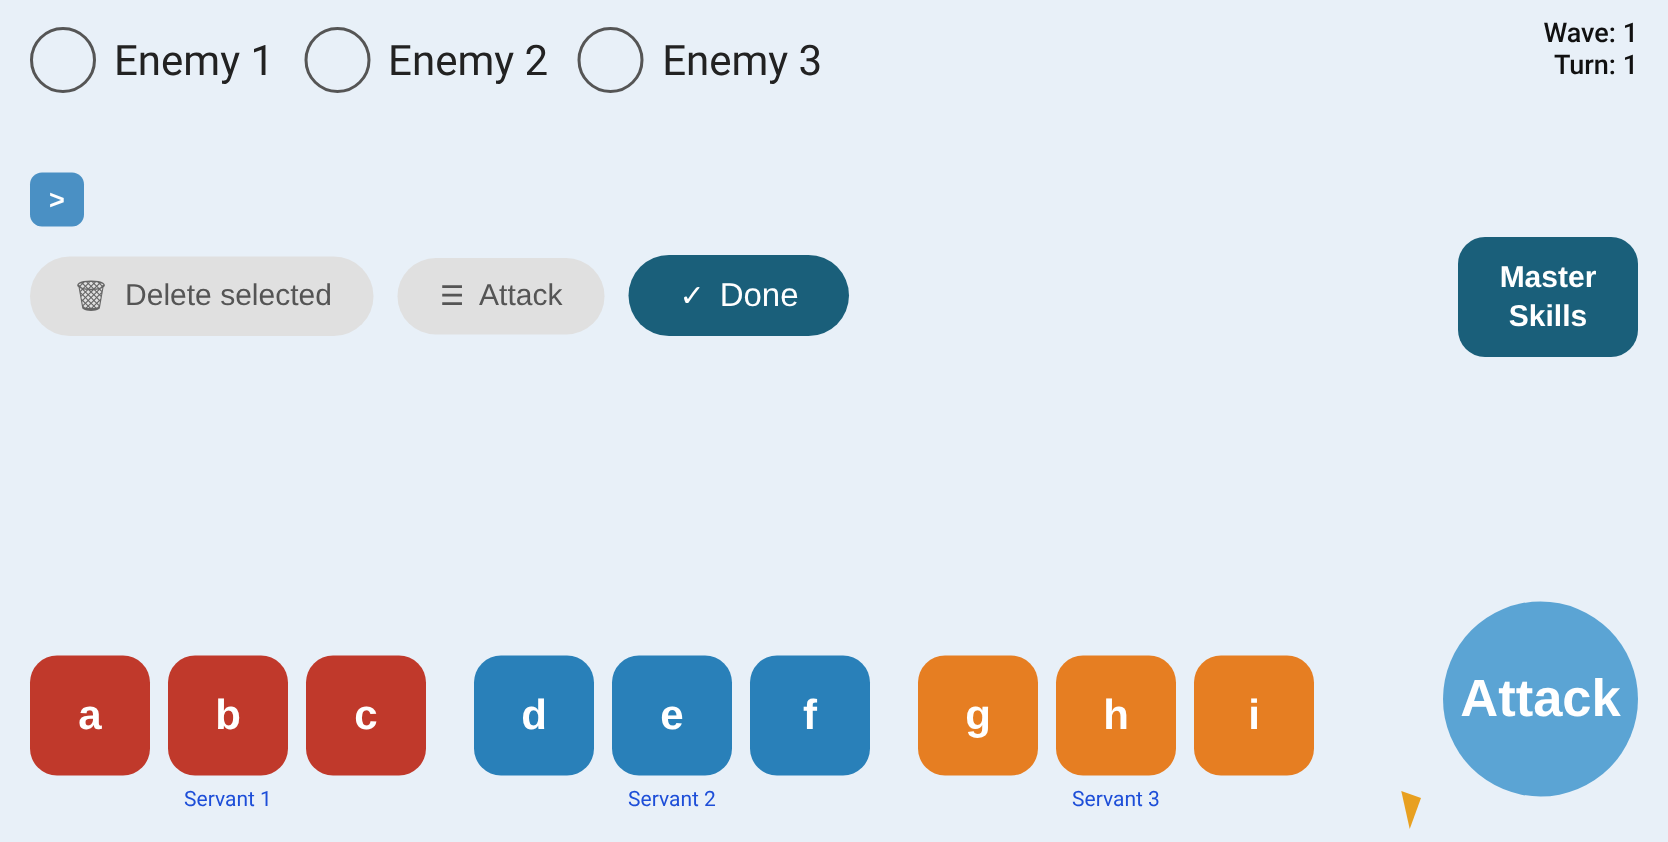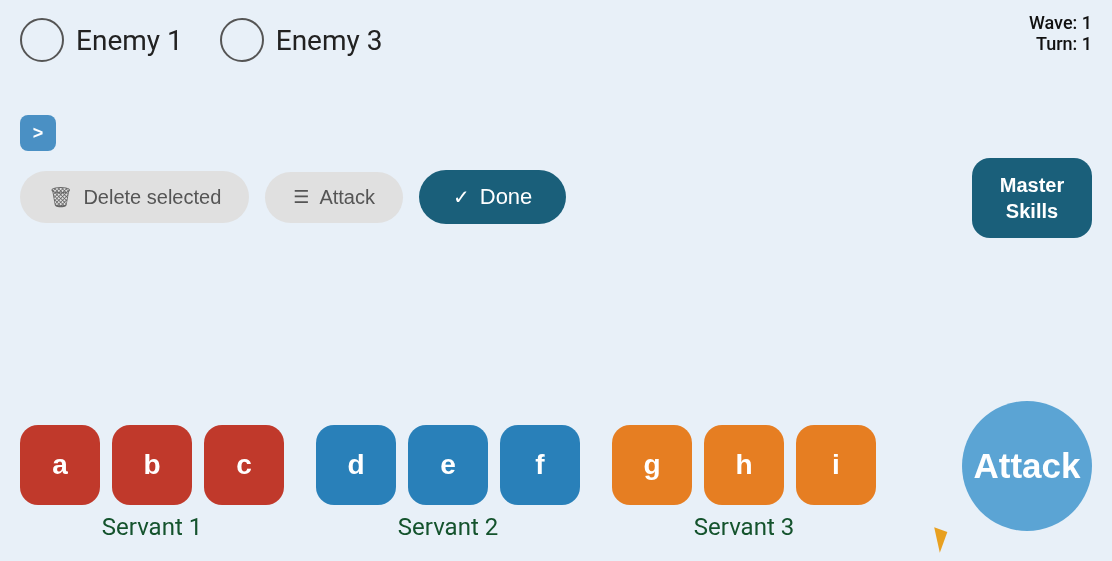--- a/index.html
+++ b/index.html
@@ -10,21 +10,21 @@
       font-family: 'Roboto', Arial, sans-serif;
       overflow: hidden;
       position: relative;
     }
 
     
     .enemies-row {
       display: flex;
       align-items: center;
       padding: 18px 20px 0 20px;
-      gap: 37px;
+      gap: 20px;
     }
     .enemy-item {
       display: flex;
       align-items: center;
       gap: 12px;
     }
     .enemy-circle {
       width: 44px;
       height: 44px;
       border-radius: 50%;
@@ -186,22 +186,22 @@
       cursor: pointer;
       display: flex;
       align-items: center;
       justify-content: center;
     }
     .servant-btn.red { background: #c0392b; }
     .servant-btn.blue { background: #2980b9; }
     .servant-btn.orange { background: #e67e22; }
 
     .servant-label {
-      font-size: 24px;
-      color: #14532d;
+      font-size: 14px;
+      color: #1d4ed8;
       font-weight: 400;
     }
 
     .servant-separator {
       width: 32px;
     }
 
     
     .attack-btn {
       position: absolute;
@@ -234,20 +234,24 @@
       transform: rotate(20deg);
     }
   </style>
 </head>
 <body>
 
 <div class="enemies-row">
   <div class="enemy-item">
     <div class="enemy-circle"></div>
     <span class="enemy-label">Enemy 1</span>
+  </div>
+  <div class="enemy-item">
+    <div class="enemy-circle"></div>
+    <span class="enemy-label">Enemy 2</span>
   </div>
   <div class="enemy-item">
     <div class="enemy-circle"></div>
     <span class="enemy-label">Enemy 3</span>
   </div>
 </div>
 
 <div class="wave-info">
   <span>Wave: 1</span>
   <span>Turn: 1</span>

